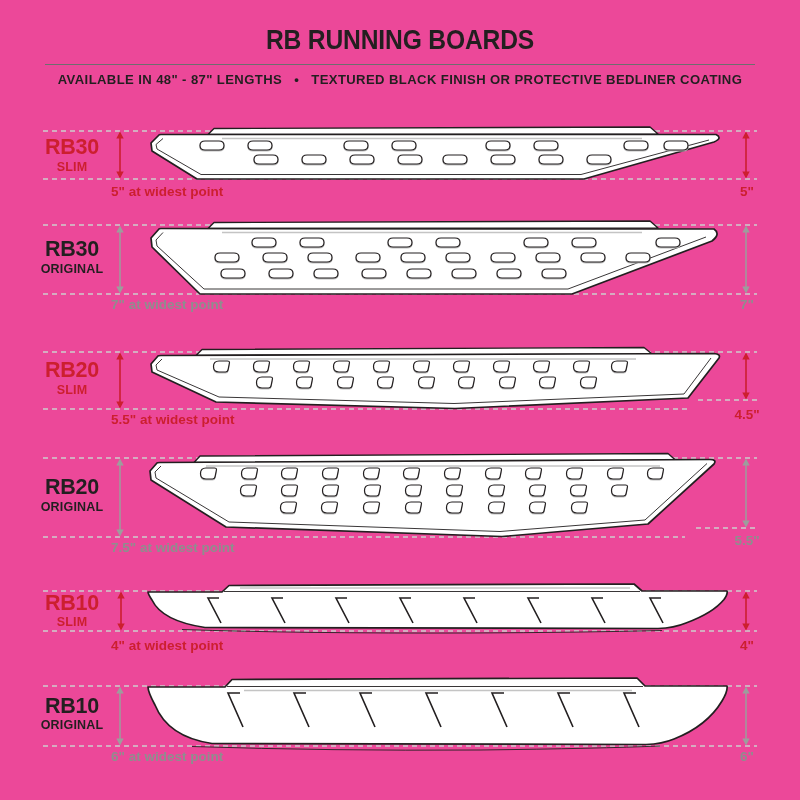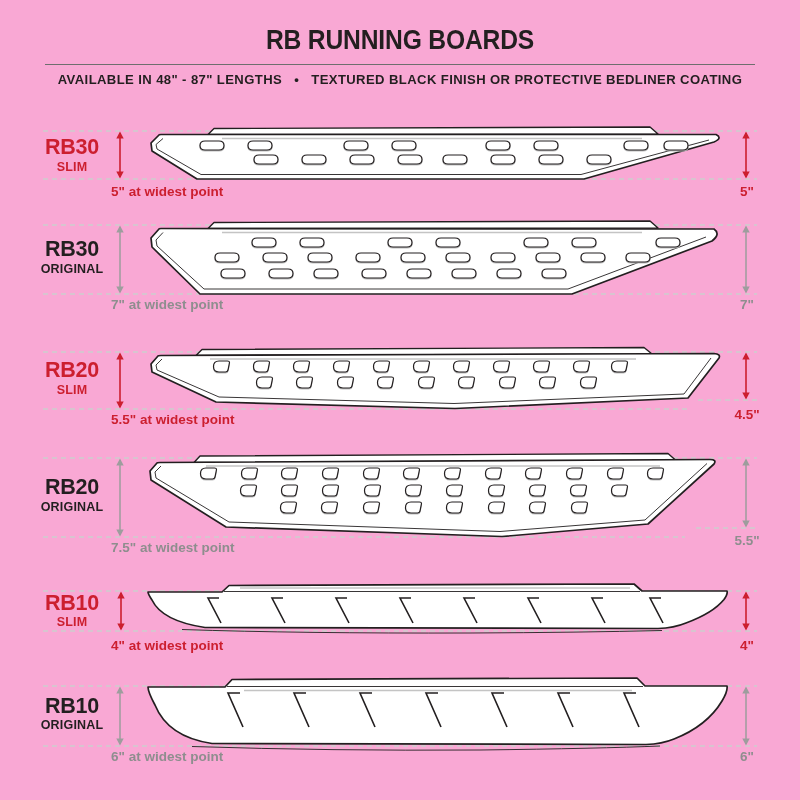--- a/index.html
+++ b/index.html
@@ -1,17 +1,17 @@
 <!DOCTYPE html>
 <html><head>
 <meta charset="utf-8">
 <style>
   html,body{margin:0;padding:0;background:#ffffff;}
   body{font-family:"Liberation Sans",sans-serif;}
-  .page{position:relative;width:800px;height:800px;background:#f9a8d4;overflow:hidden;}
+  .page{position:relative;width:800px;height:800px;background:#ec4899;overflow:hidden;}
   .hdr-title{position:absolute;top:24px;left:0;width:800px;text-align:center;
     font-size:28px;font-weight:bold;color:#231f20;letter-spacing:-.2px;
     transform:scaleX(.88);transform-origin:center;white-space:nowrap;}
   .hdr-rule{position:absolute;top:64px;left:45px;width:710px;border-top:1.6px solid #6e6e6e;}
   .hdr-sub{position:absolute;top:72px;left:0;width:800px;text-align:center;
     font-size:13.5px;font-weight:bold;color:#231f20;letter-spacing:.4px;
     transform:scaleX(.97);transform-origin:center;white-space:nowrap;}
   svg text{font-family:"Liberation Sans",sans-serif;font-weight:bold;}
   .model{font-size:21.5px;letter-spacing:-.3px;}
   .variant{font-size:12.5px;letter-spacing:.2px;}

